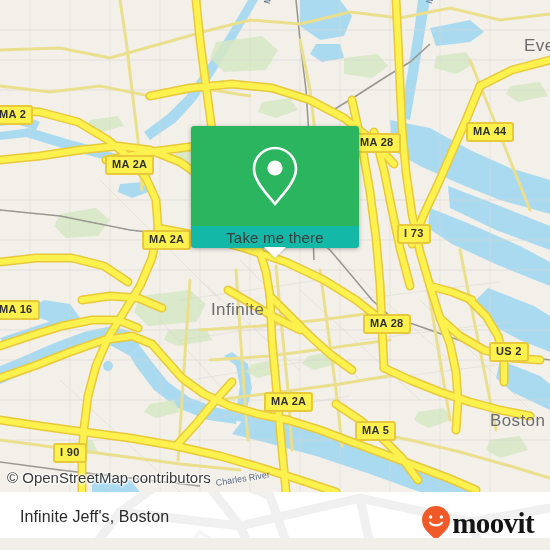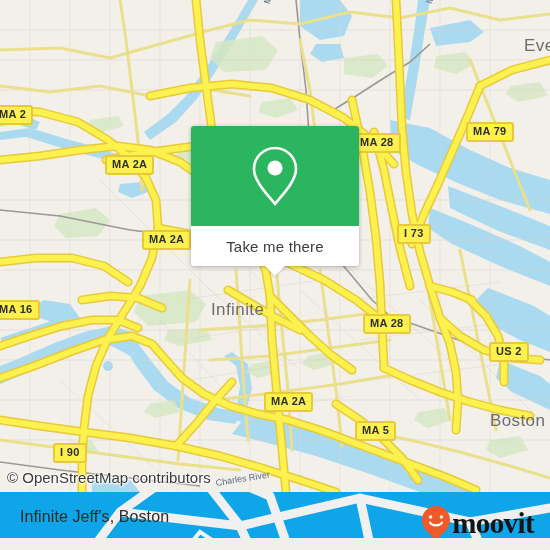--- a/index.html
+++ b/index.html
@@ -58,41 +58,41 @@
     border-radius:3px;
     box-shadow:0 1px 4px rgba(0,0,0,.30);
     overflow:visible;
   }
   #callout-top{
     height:100px;background:#2bb55f;
     border-radius:3px 3px 0 0;
     display:flex;align-items:center;justify-content:center;
   }
   #callout-bottom{
-    height:40px;background:#ffffff;
+    height:22px;background:#14b8a6;
     border-radius:0 0 3px 3px;
     display:flex;align-items:center;justify-content:center;
     position:relative;
   }
   #callout-label{
     font-size:15px;color:#3c3c3c;letter-spacing:.2px;
   }
   #callout-tail{
     position:absolute;left:50%;margin-left:-11px;bottom:-10px;
     width:0;height:0;
     border-left:11px solid transparent;
     border-right:11px solid transparent;
     border-top:11px solid #ffffff;
     filter:drop-shadow(0 1px 1px rgba(0,0,0,.18));
   }
 
   
   #footer{
     position:absolute;left:0;top:492px;width:550px;height:46px;
-    background:#0ea5e9;overflow:hidden;
+    background:#ffffff;overflow:hidden;
   }
   #footer-watermark{position:absolute;left:0;top:-40px;opacity:1;}
   #footer-title{
     position:absolute;left:20px;top:16px;
     font-size:16px;color:#2b2b2b;letter-spacing:.1px;
     white-space:nowrap;
   }
   #brand{
     position:absolute;right:16px;top:13px;
     display:flex;align-items:center;gap:1px;
@@ -292,21 +292,21 @@
         </g>
       </g>
     </svg>
 
     <div id="map-labels">
         <div class="shield" style="left: -8px; top: 105px;">MA 2</div>
         <div class="shield" style="left: 105px; top: 155px;">MA 2A</div>
         <div class="shield" style="left: 142px; top: 230px;">MA 2A</div>
         <div class="shield" style="left: -8px; top: 300px;">MA 16</div>
         <div class="shield" style="left: 353px; top: 133px;">MA 28</div>
-        <div class="shield" style="left: 466px; top: 122px;">MA 79</div>
+        <div class="shield" style="left: 466px; top: 122px;">MA 44</div>
         <div class="shield" style="left: 397px; top: 224px;">I 73</div>
         <div class="shield" style="left: 363px; top: 314px;">MA 28</div>
         <div class="shield" style="left: 489px; top: 342px;">US 2</div>
         <div class="shield" style="left: 264px; top: 392px;">MA 2A</div>
         <div class="shield" style="left: 355px; top: 421px;">MA 5</div>
         <div class="shield" style="left: 53px; top: 443px;">I 90</div>
         <div class="place big" style="left: 211px; top: 300px;">Infinite</div>
         <div class="place big" style="left: 490px; top: 411px; text-align: right;">Boston</div>
         <div class="place big" style="left: 524px; top: 36px;">Ever</div>
         <div class="river" style="left: 262px; top: 2px; transform: rotate(-72deg); transform-origin: left top;">Mystic River</div>

